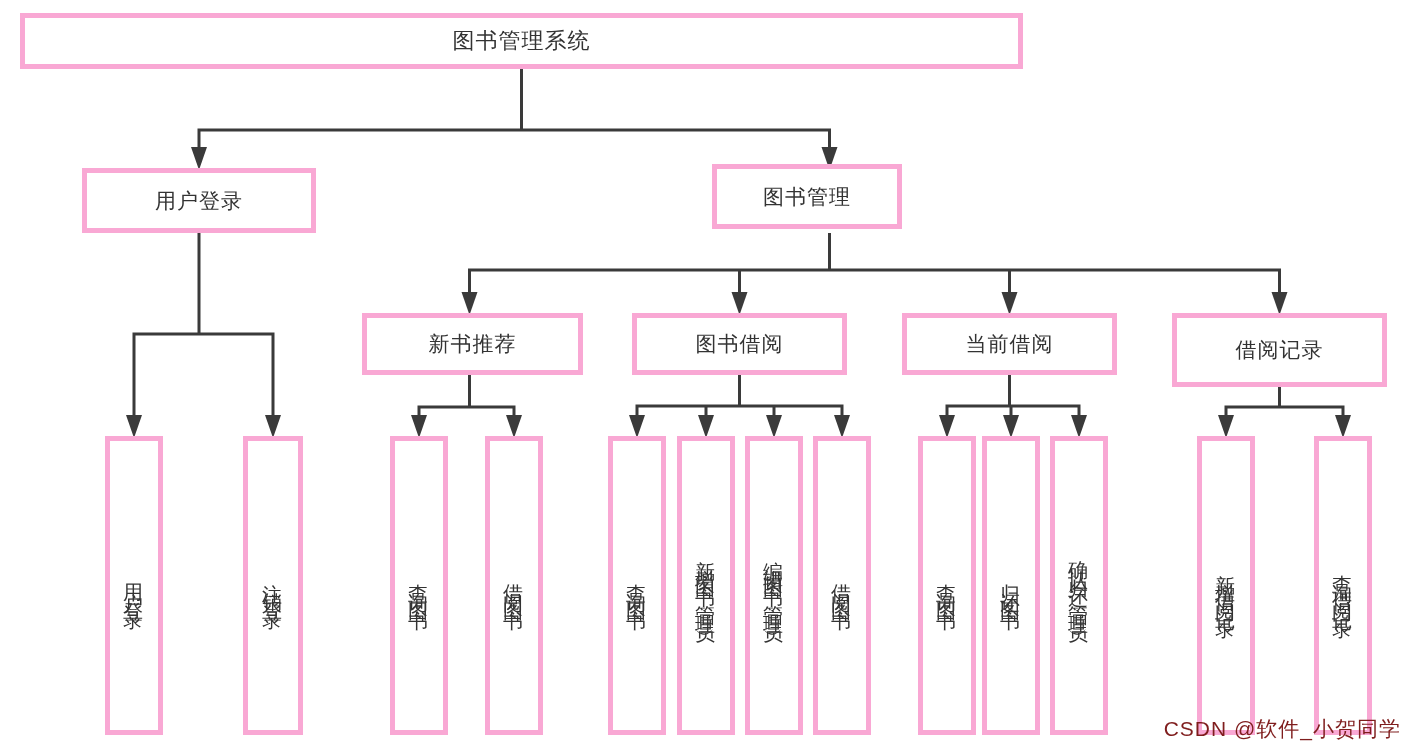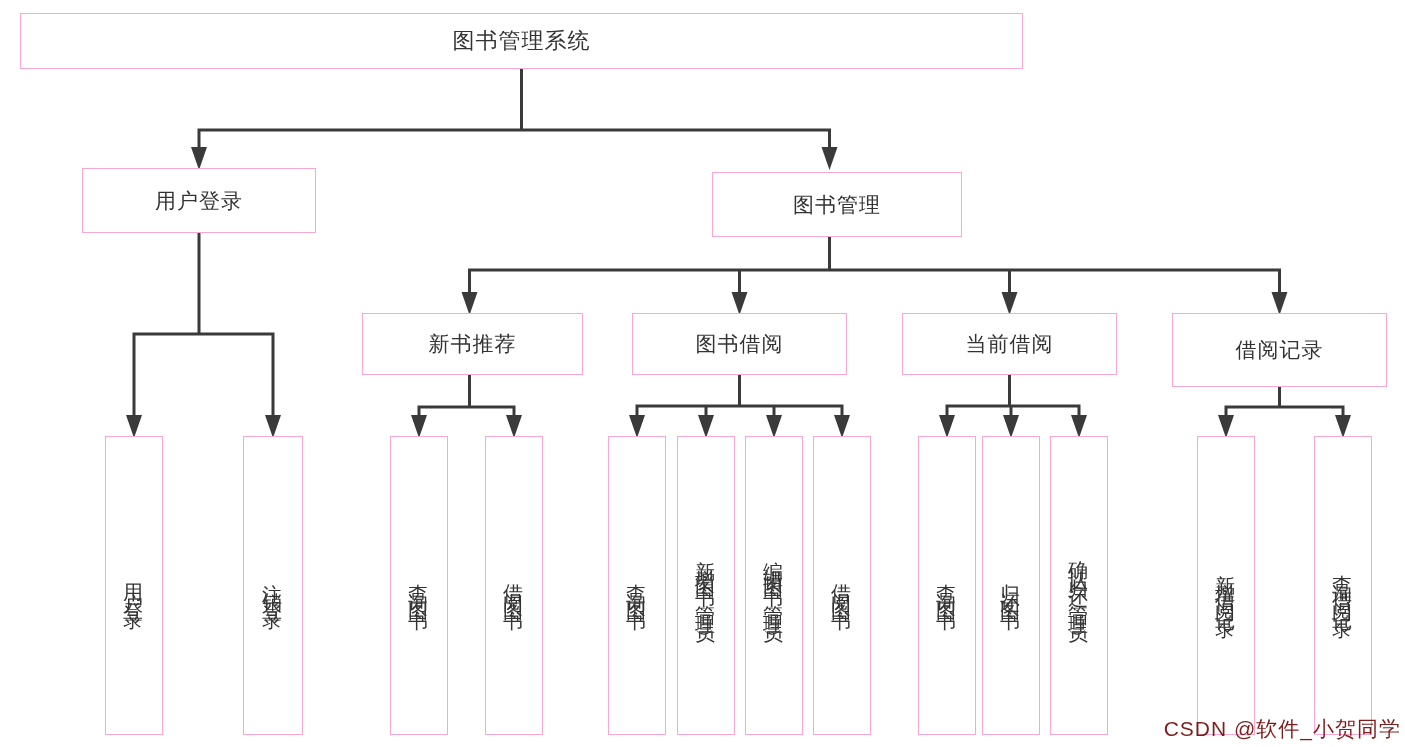--- a/index.html
+++ b/index.html
@@ -18,21 +18,21 @@
   .connectors {
     position: absolute;
     left: 0;
     top: 0;
     z-index: 1;
   }
   .node {
     position: absolute;
     box-sizing: border-box;
     background: #ffffff;
-    border: 1px solid #f9a8d4;
+    border: 5px solid #f9a8d4;
     color: #333333;
     display: flex;
     align-items: center;
     justify-content: center;
     z-index: 2;
     text-align: center;
     white-space: nowrap;
   }
   .node.root  { font-size: 22px; letter-spacing: 1px; }
   .node.h-lv2 { font-size: 21px; letter-spacing: 1px; }
@@ -95,21 +95,21 @@
       <polygon points="1003,415 1019,415 1011,438"></polygon>
       <polygon points="1071,415 1087,415 1079,438"></polygon>
       <polygon points="1218,415 1234,415 1226,438"></polygon>
       <polygon points="1335,415 1351,415 1343,438"></polygon>
     </g>
   </svg>
 
   <div class="node root" style="left:20px; top:13px; width:1003px; height:56px;">图书管理系统</div>
 
   <div class="node h-lv2" style="left:82px; top:168px; width:234px; height:65px;">用户登录</div>
-  <div class="node h-lv2" style="left:712px; top:172px; width:250px; height:65px;">图书管理</div>
+  <div class="node h-lv2" style="left:712px; top:164px; width:190px; height:65px;">图书管理</div>
 
   <div class="node h-lv3" style="left:362px; top:313px; width:221px; height:62px;">新书推荐</div>
   <div class="node h-lv3" style="left:632px; top:313px; width:215px; height:62px;">图书借阅</div>
   <div class="node h-lv3" style="left:902px; top:313px; width:215px; height:62px;">当前借阅</div>
   <div class="node h-lv3" style="left:1172px; top:313px; width:215px; height:74px;">借阅记录</div>
 
   <div class="node leaf" style="left:105px; top:436px; width:58px; height:299px;">用户登录</div>
   <div class="node leaf" style="left:243px; top:436px; width:60px; height:299px;">注销登录</div>
 
   <div class="node leaf" style="left:390px; top:436px; width:58px; height:299px;">查询图书</div>

